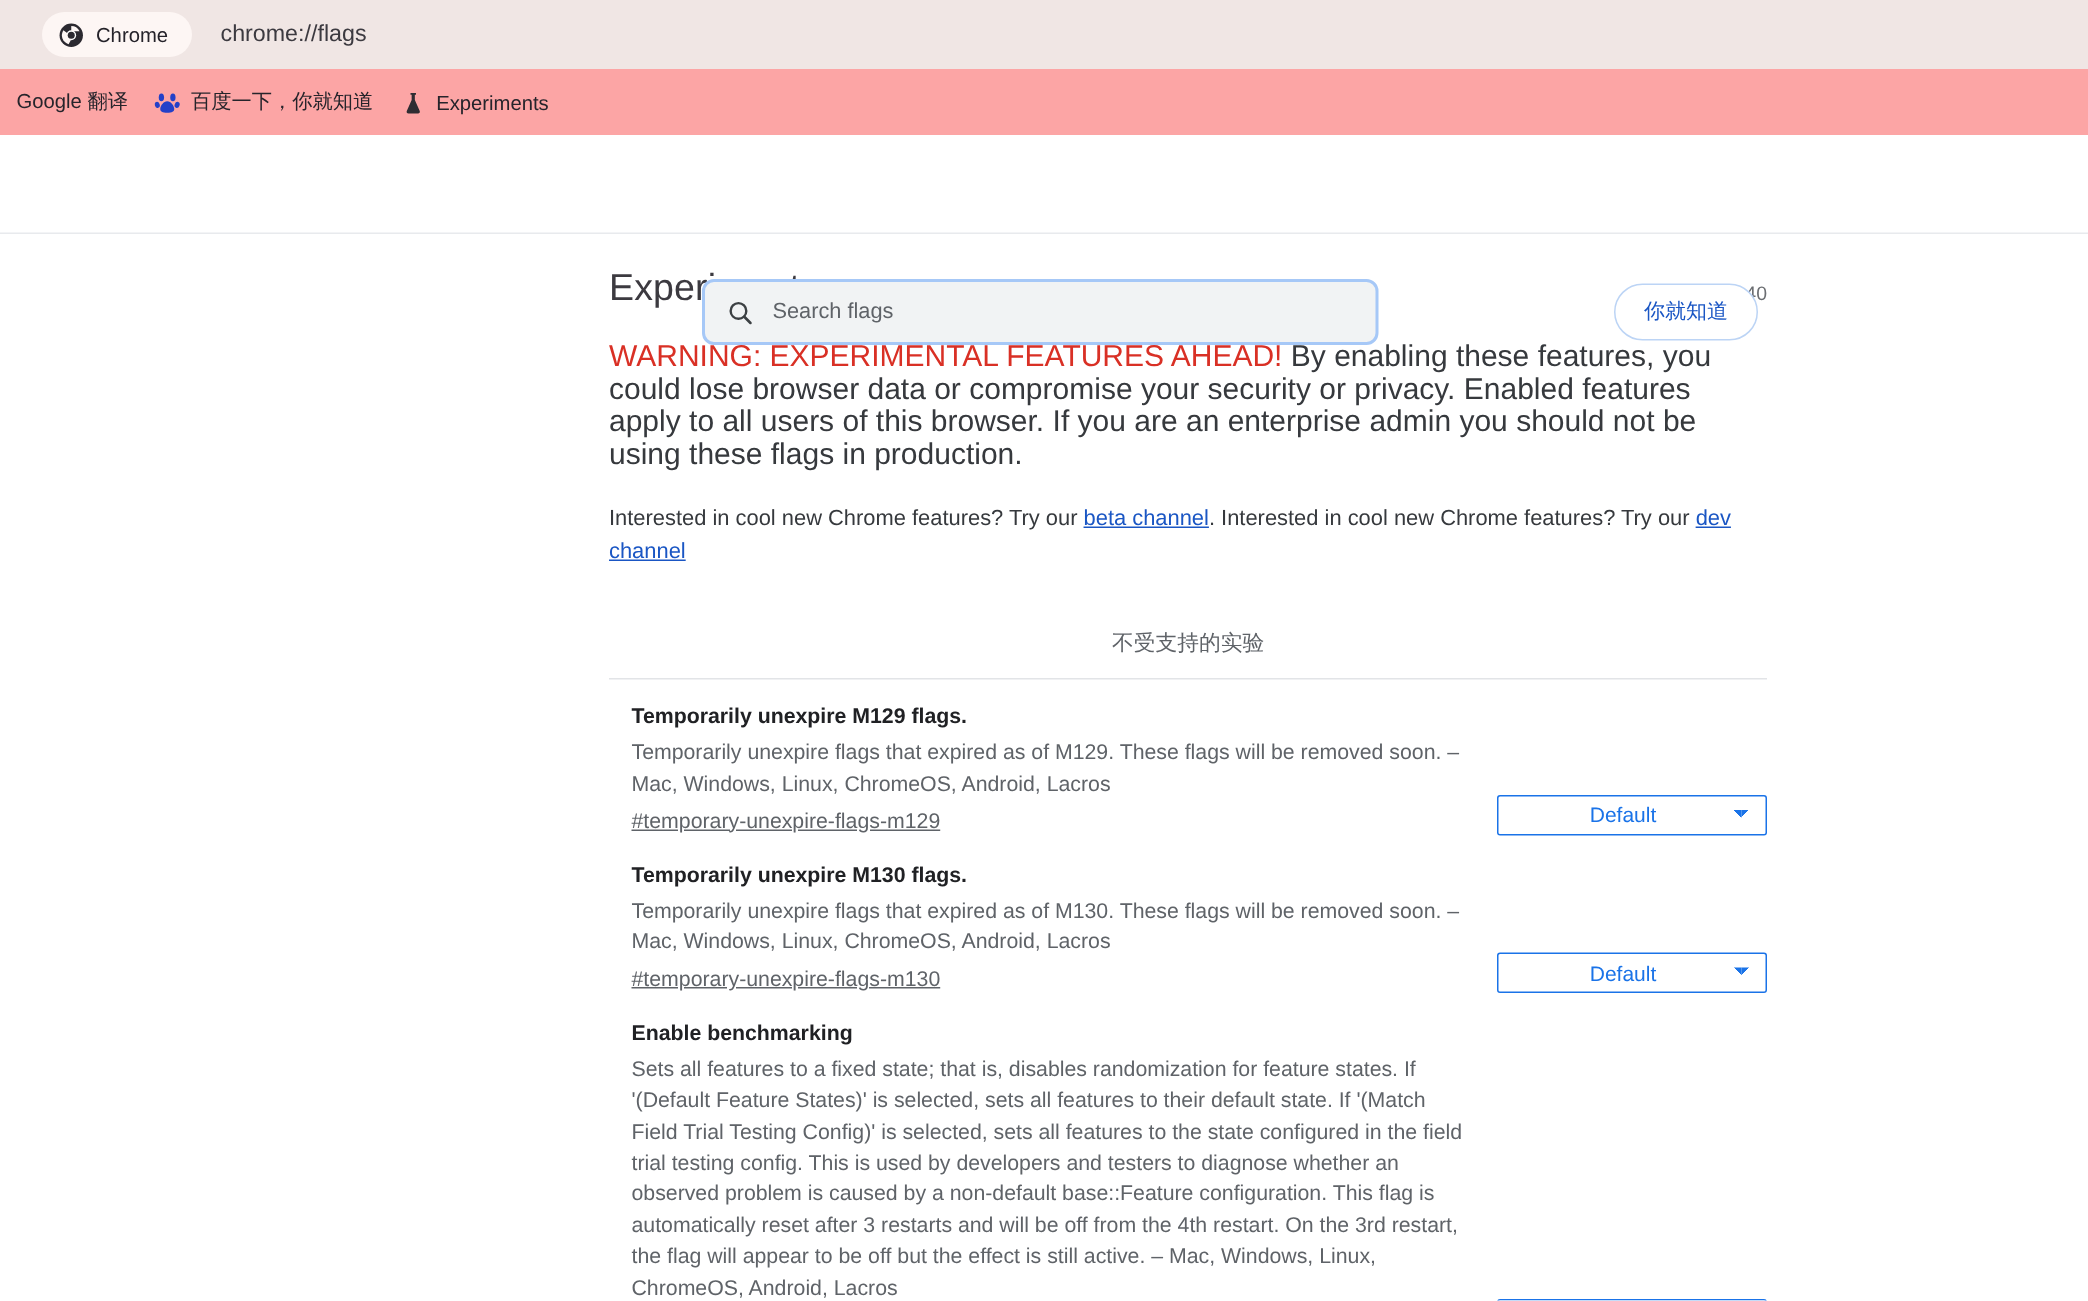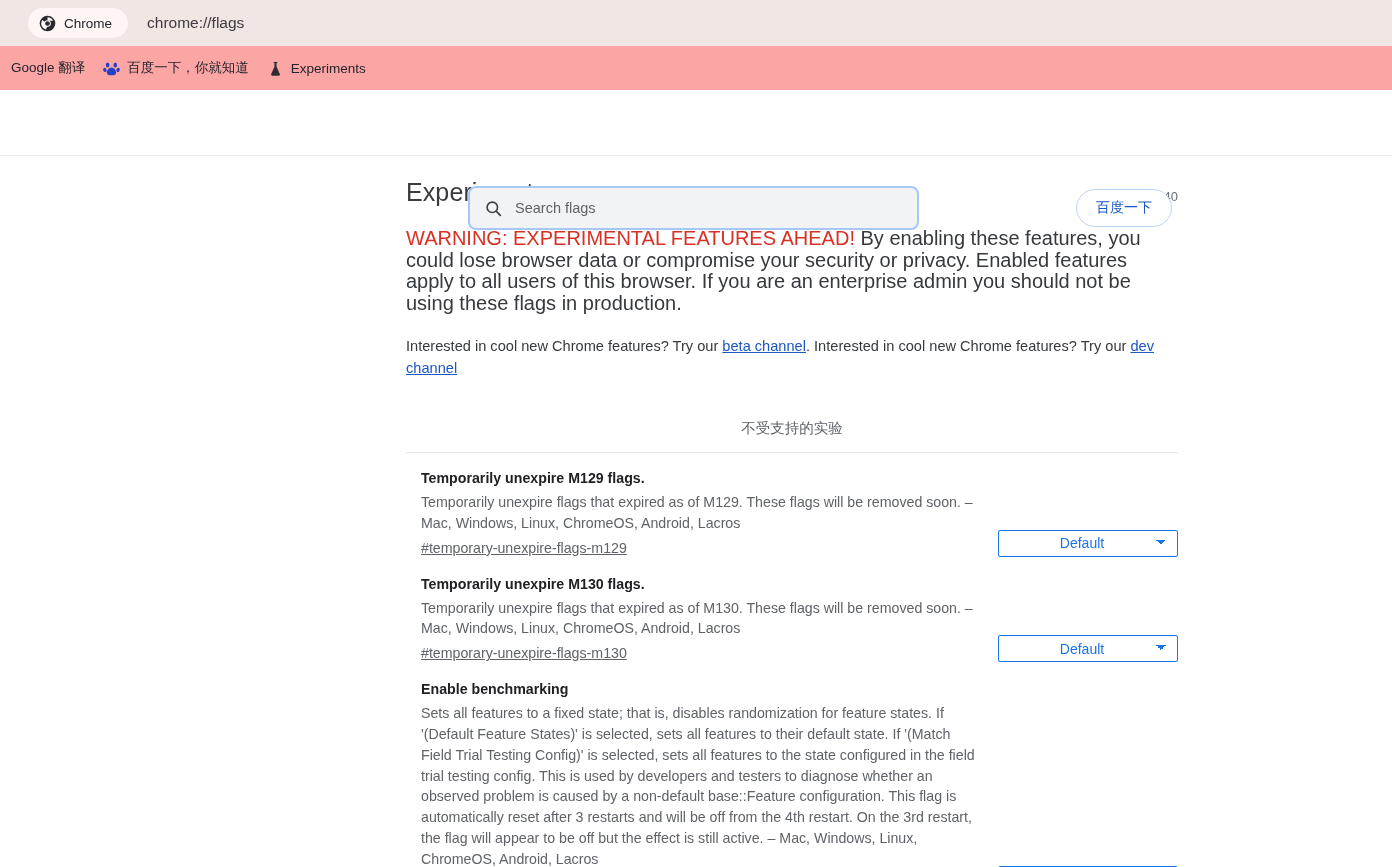--- a/index.html
+++ b/index.html
@@ -287,21 +287,21 @@
 <div class="flags-header">
   <div class="search-wrap">
     <div class="search-box">
       <svg width="19" height="19" viewBox="0 0 24 24">
         <circle cx="10.5" cy="10.5" r="6.6" fill="none" stroke="#3c4043" stroke-width="2"></circle>
         <line x1="15.4" y1="15.4" x2="20.6" y2="20.6" stroke="#3c4043" stroke-width="2.2" stroke-linecap="round"></line>
       </svg>
       <input class="search-input" type="text" placeholder="Search flags" style="">
     </div>
   </div>
-  <button class="reset-btn">百度一下</button>
+  <button class="reset-btn">你就知道</button>
 </div>
 
 <div class="page">
   <div class="content">
 
     <div class="title-row">
       <h1 class="page-title">Experiments</h1>
       <span class="version">131.0.6778.140</span>
     </div>
 

